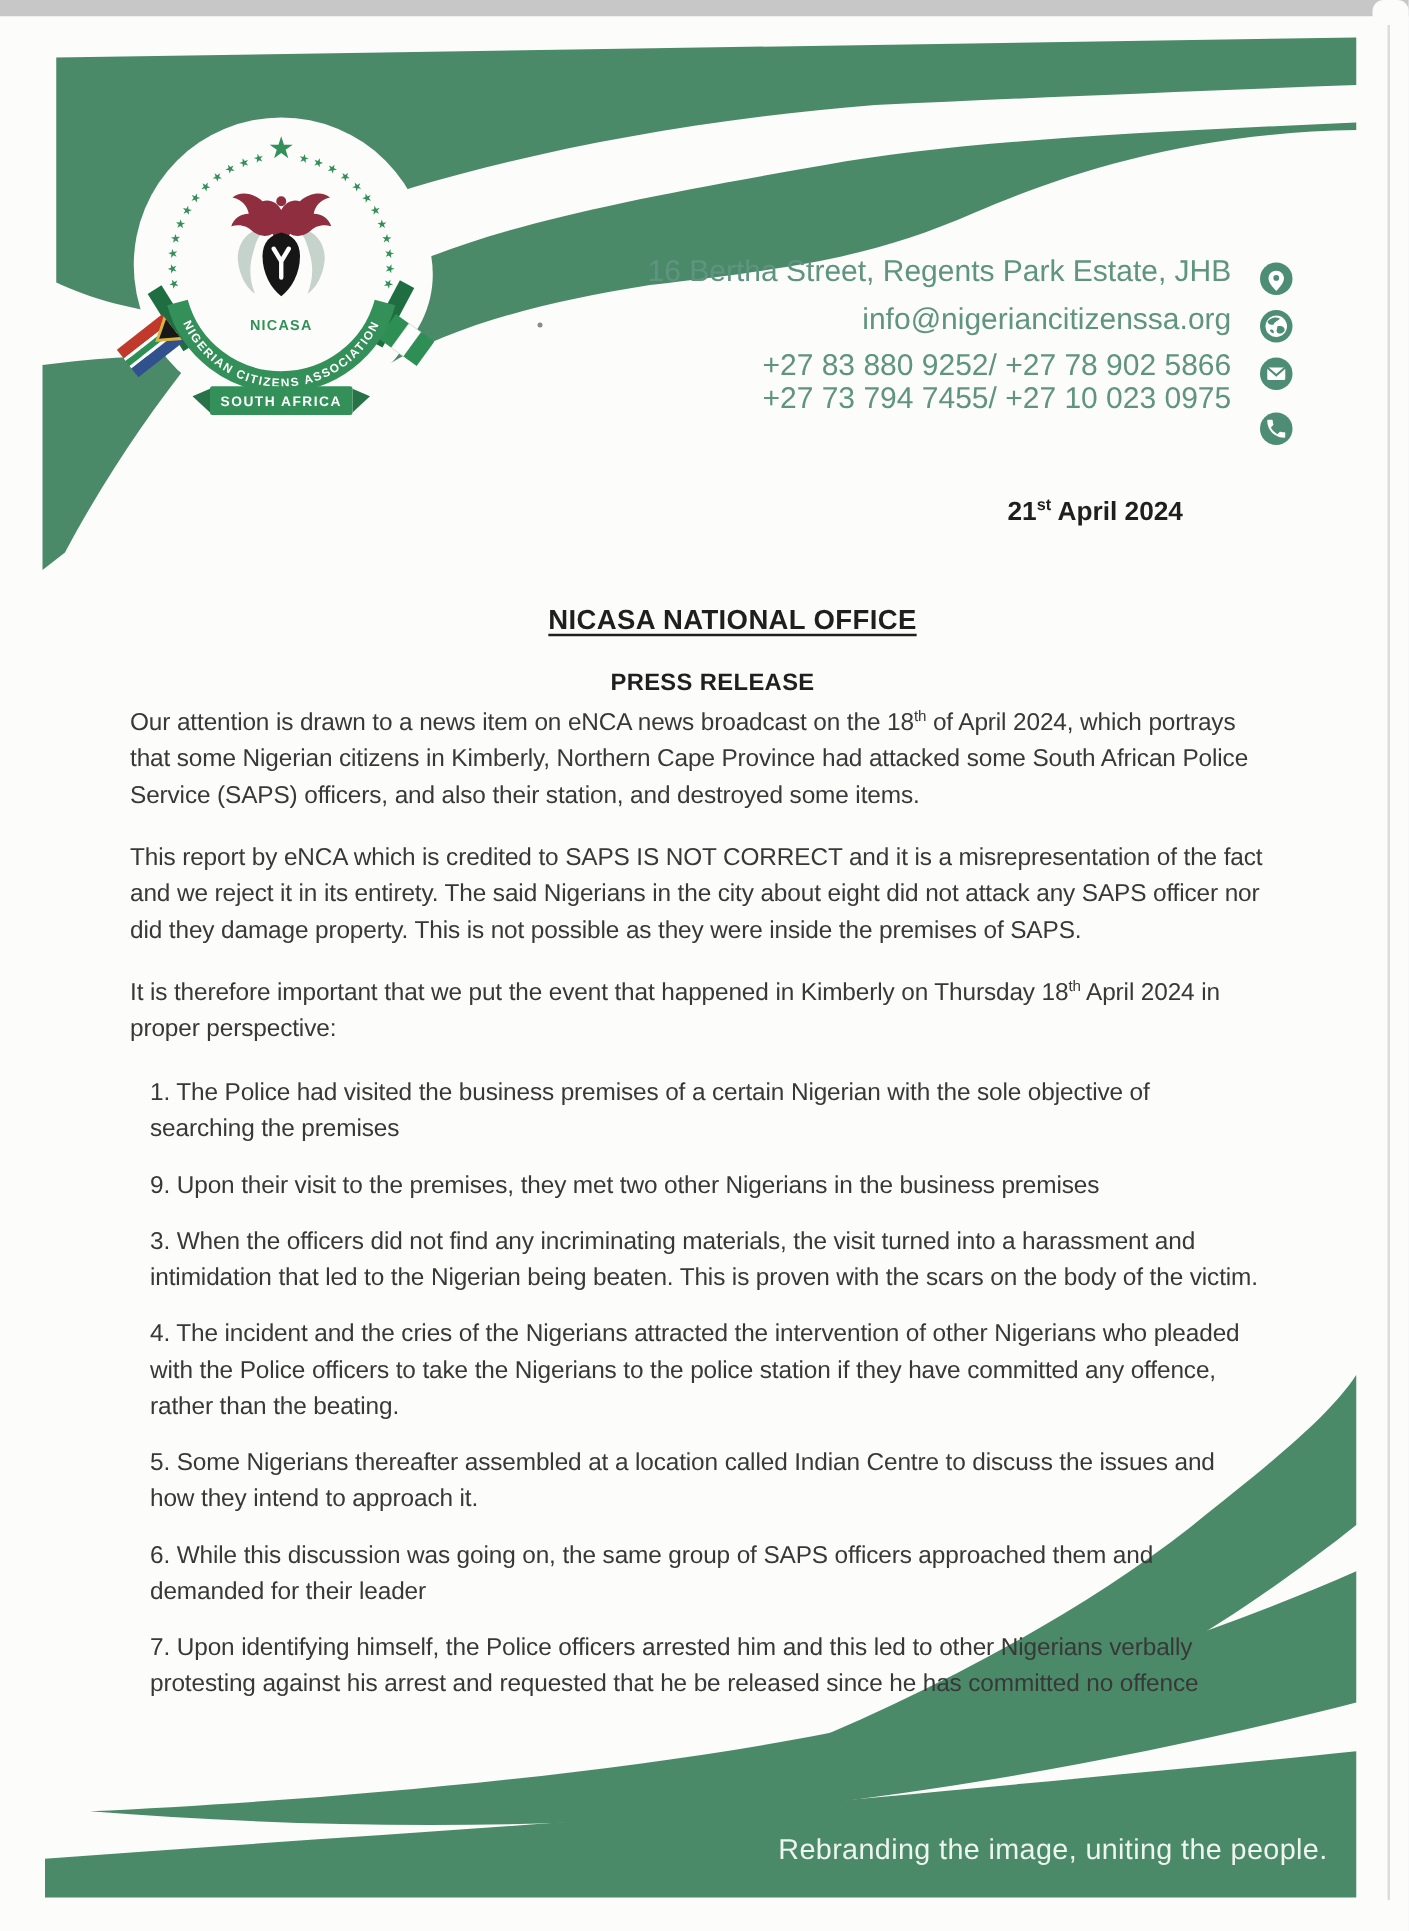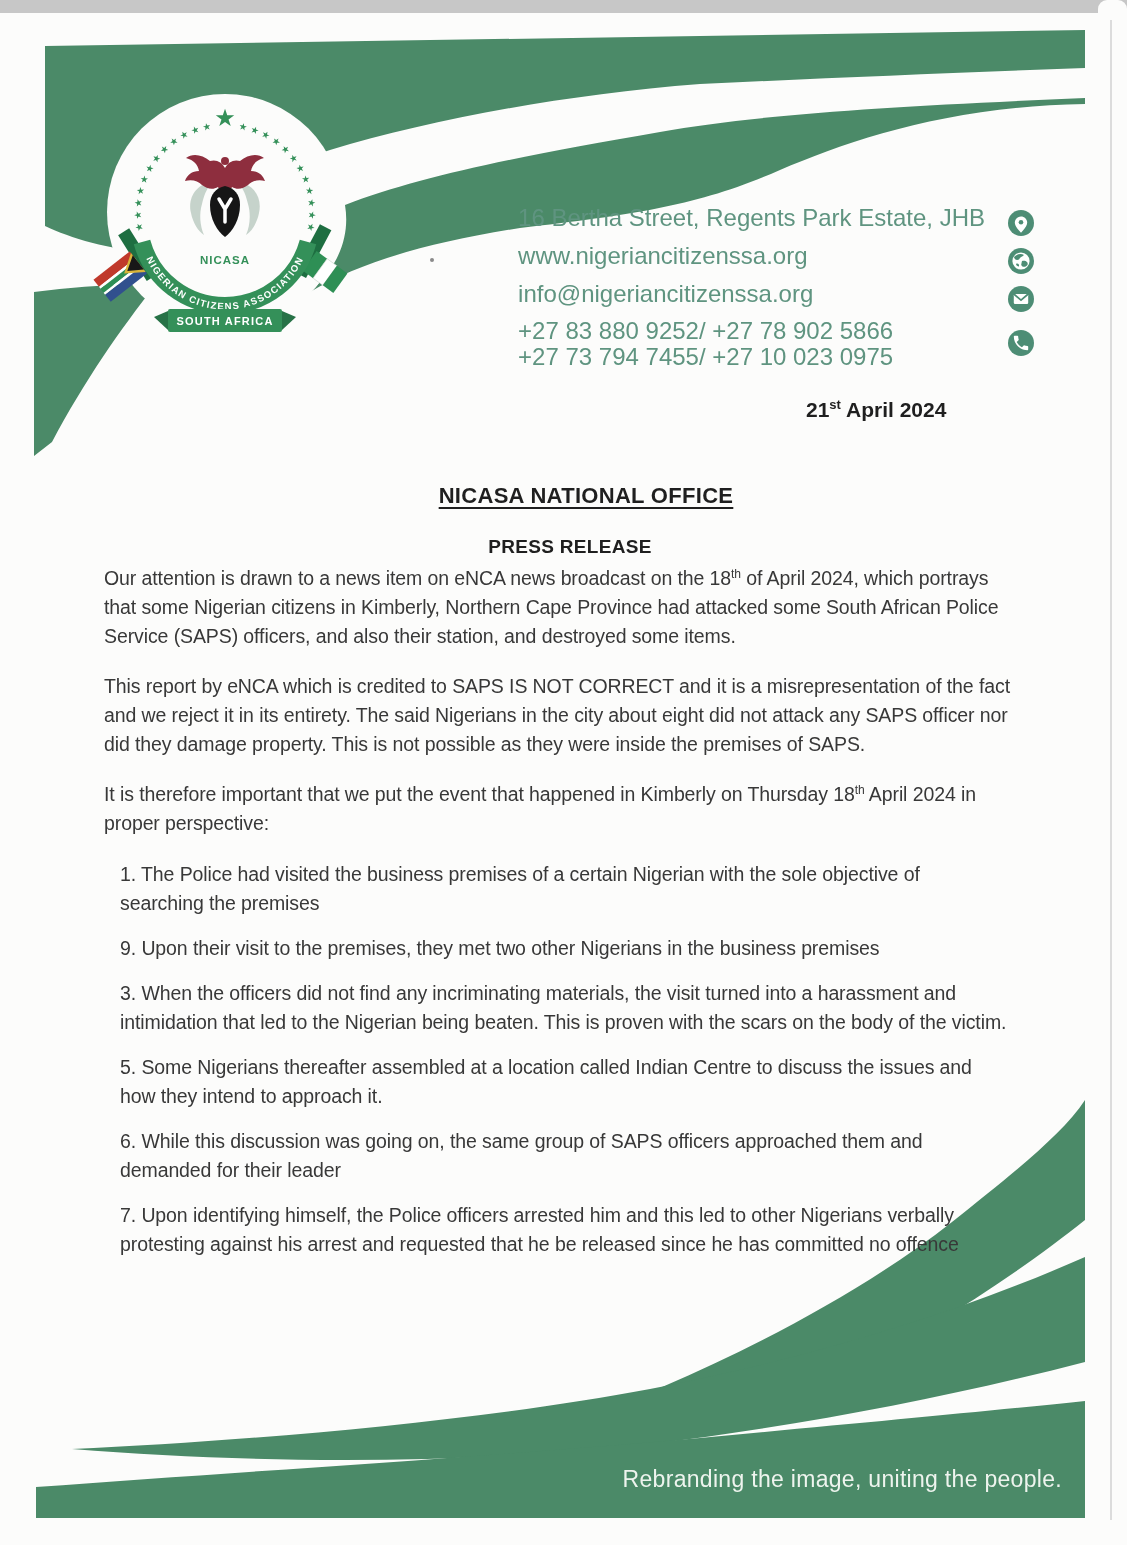--- a/index.html
+++ b/index.html
@@ -24,21 +24,21 @@
   .bannerNotch{fill:var(--logo-green-dark);}
   .bannerText{fill:#ffffff;font-size:11px;font-weight:bold;letter-spacing:1.2px;}
   .logoAcronym{fill:var(--logo-green);font-size:11.5px;font-weight:bold;letter-spacing:1px;}
   .horse{fill:#c0cec5;opacity:.9;}
   .eagle{fill:var(--eagle-maroon);}
   .shield{fill:#161616;}
   .scanGrey{fill:#c7c7c7;}
   .scanLine{fill:#d2d2d2;opacity:.75;}
   .speck{fill:#8a8a8a;}
 
-  .contact{position:absolute;right:142px;top:204px;text-align:left;color:var(--accent-text-green);
+  .contact{position:absolute;right:142px;top:204px;text-align:right;color:var(--accent-text-green);
            font-size:24px;line-height:28px;}
   .contact .c-line{margin-bottom:10px;white-space:nowrap;}
   .contact .c-line.email{}
   .contact .c-line.phone{margin-bottom:0;line-height:26px;}
   .icon-col{position:absolute;left:1007px;top:209px;width:30px;}
   .cicon{position:absolute;left:0;width:28px;height:28px;}
   .cicon svg{display:block;}
   .icon-pin{top:0;} .icon-globe{top:38px;} .icon-mail{top:76px;} .icon-phone{top:120px;}
 
   .date{position:absolute;left:806px;top:398px;font-size:21px;font-weight:bold;color:var(--heading-ink);}
@@ -152,21 +152,20 @@
       <path class="bannerNotch" d="M57,99 L71,105 L57,118 Z"></path>
       <rect class="bannerRect" x="-57" y="97" width="114" height="23" rx="2"></rect>
       <text class="bannerText" x="0" y="113" text-anchor="middle">SOUTH AFRICA</text>
     </g>
 
     <circle class="speck" cx="432" cy="260" r="2"></circle>
   </svg>
 
   <div class="contact">
     <div class="c-line">16 Bertha Street, Regents Park Estate, JHB</div>
-    <div class="c-line">www.nigeriancitizenssa.org</div>
     <div class="c-line email">info@nigeriancitizenssa.org</div>
     <div class="c-line phone">+27 83 880 9252/ +27 78 902 5866</div>
     <div class="c-line phone">+27 73 794 7455/ +27 10 023 0975</div>
   </div>
 
   <div class="icon-col">
     <span class="cicon icon-pin">
       <svg width="28" height="28" viewBox="-14 -14 28 28">
           <circle r="13" fill="var(--icon-green)"></circle>
           <path d="M0,-6.5 C3.4,-6.5 6.2,-3.8 6.2,-0.4 C6.2,1.9 4.7,4.6 2,7.5 L0,9.8 L-2,7.5 C-4.7,4.6 -6.2,1.9 -6.2,-0.4 C-6.2,-3.8 -3.4,-6.5 0,-6.5 Z" fill="#fff"></path>
@@ -211,20 +210,21 @@
 
     <p class="para">Our attention is drawn to a news item on eNCA news broadcast on the 18<sup>th</sup> of April 2024, which portrays that some Nigerian citizens in Kimberly, Northern Cape Province had attacked some South African Police Service (SAPS) officers, and also their station, and destroyed some items.</p>
         <p class="para">This report by eNCA which is credited to SAPS IS NOT CORRECT and it is a misrepresentation of the fact and we reject it in its entirety. The said Nigerians in the city about eight did not attack any SAPS officer nor did they damage property. This is not possible as they were inside the premises of SAPS.</p>
         <p class="para">It is therefore important that we put the event that happened in Kimberly on Thursday 18<sup>th</sup> April 2024 in proper perspective:</p>
       </div>
     <div>
 
     <div class="li">1. The Police had visited the business premises of a certain Nigerian with the sole objective of searching the premises</div>
         <div class="li">9. Upon their visit to the premises, they met two other Nigerians in the business premises</div>
         <div class="li">3. When the officers did not find any incriminating materials, the visit turned into a harassment and intimidation that led to the Nigerian being beaten. This is proven with the scars on the body of the victim.</div>
+        <div class="li">4. The incident and the cries of the Nigerians attracted the intervention of other Nigerians who pleaded with the Police officers to take the Nigerians to the police station if they have committed any offence, rather than the beating.</div>
         <div class="li">5. Some Nigerians thereafter assembled at a location called Indian Centre to discuss the issues and how they intend to approach it.</div>
         <div class="li">6. While this discussion was going on, the same group of SAPS officers approached them and demanded for their leader</div>
         <div class="li">7. Upon identifying himself, the Police officers arrested him and this led to other Nigerians verbally protesting against his arrest and requested that he be released since he has committed no offence</div>
       </div>
   </div>
 
   <div class="slogan">Rebranding the image, uniting the people.</div>
 </div>
 
 </body></html>

